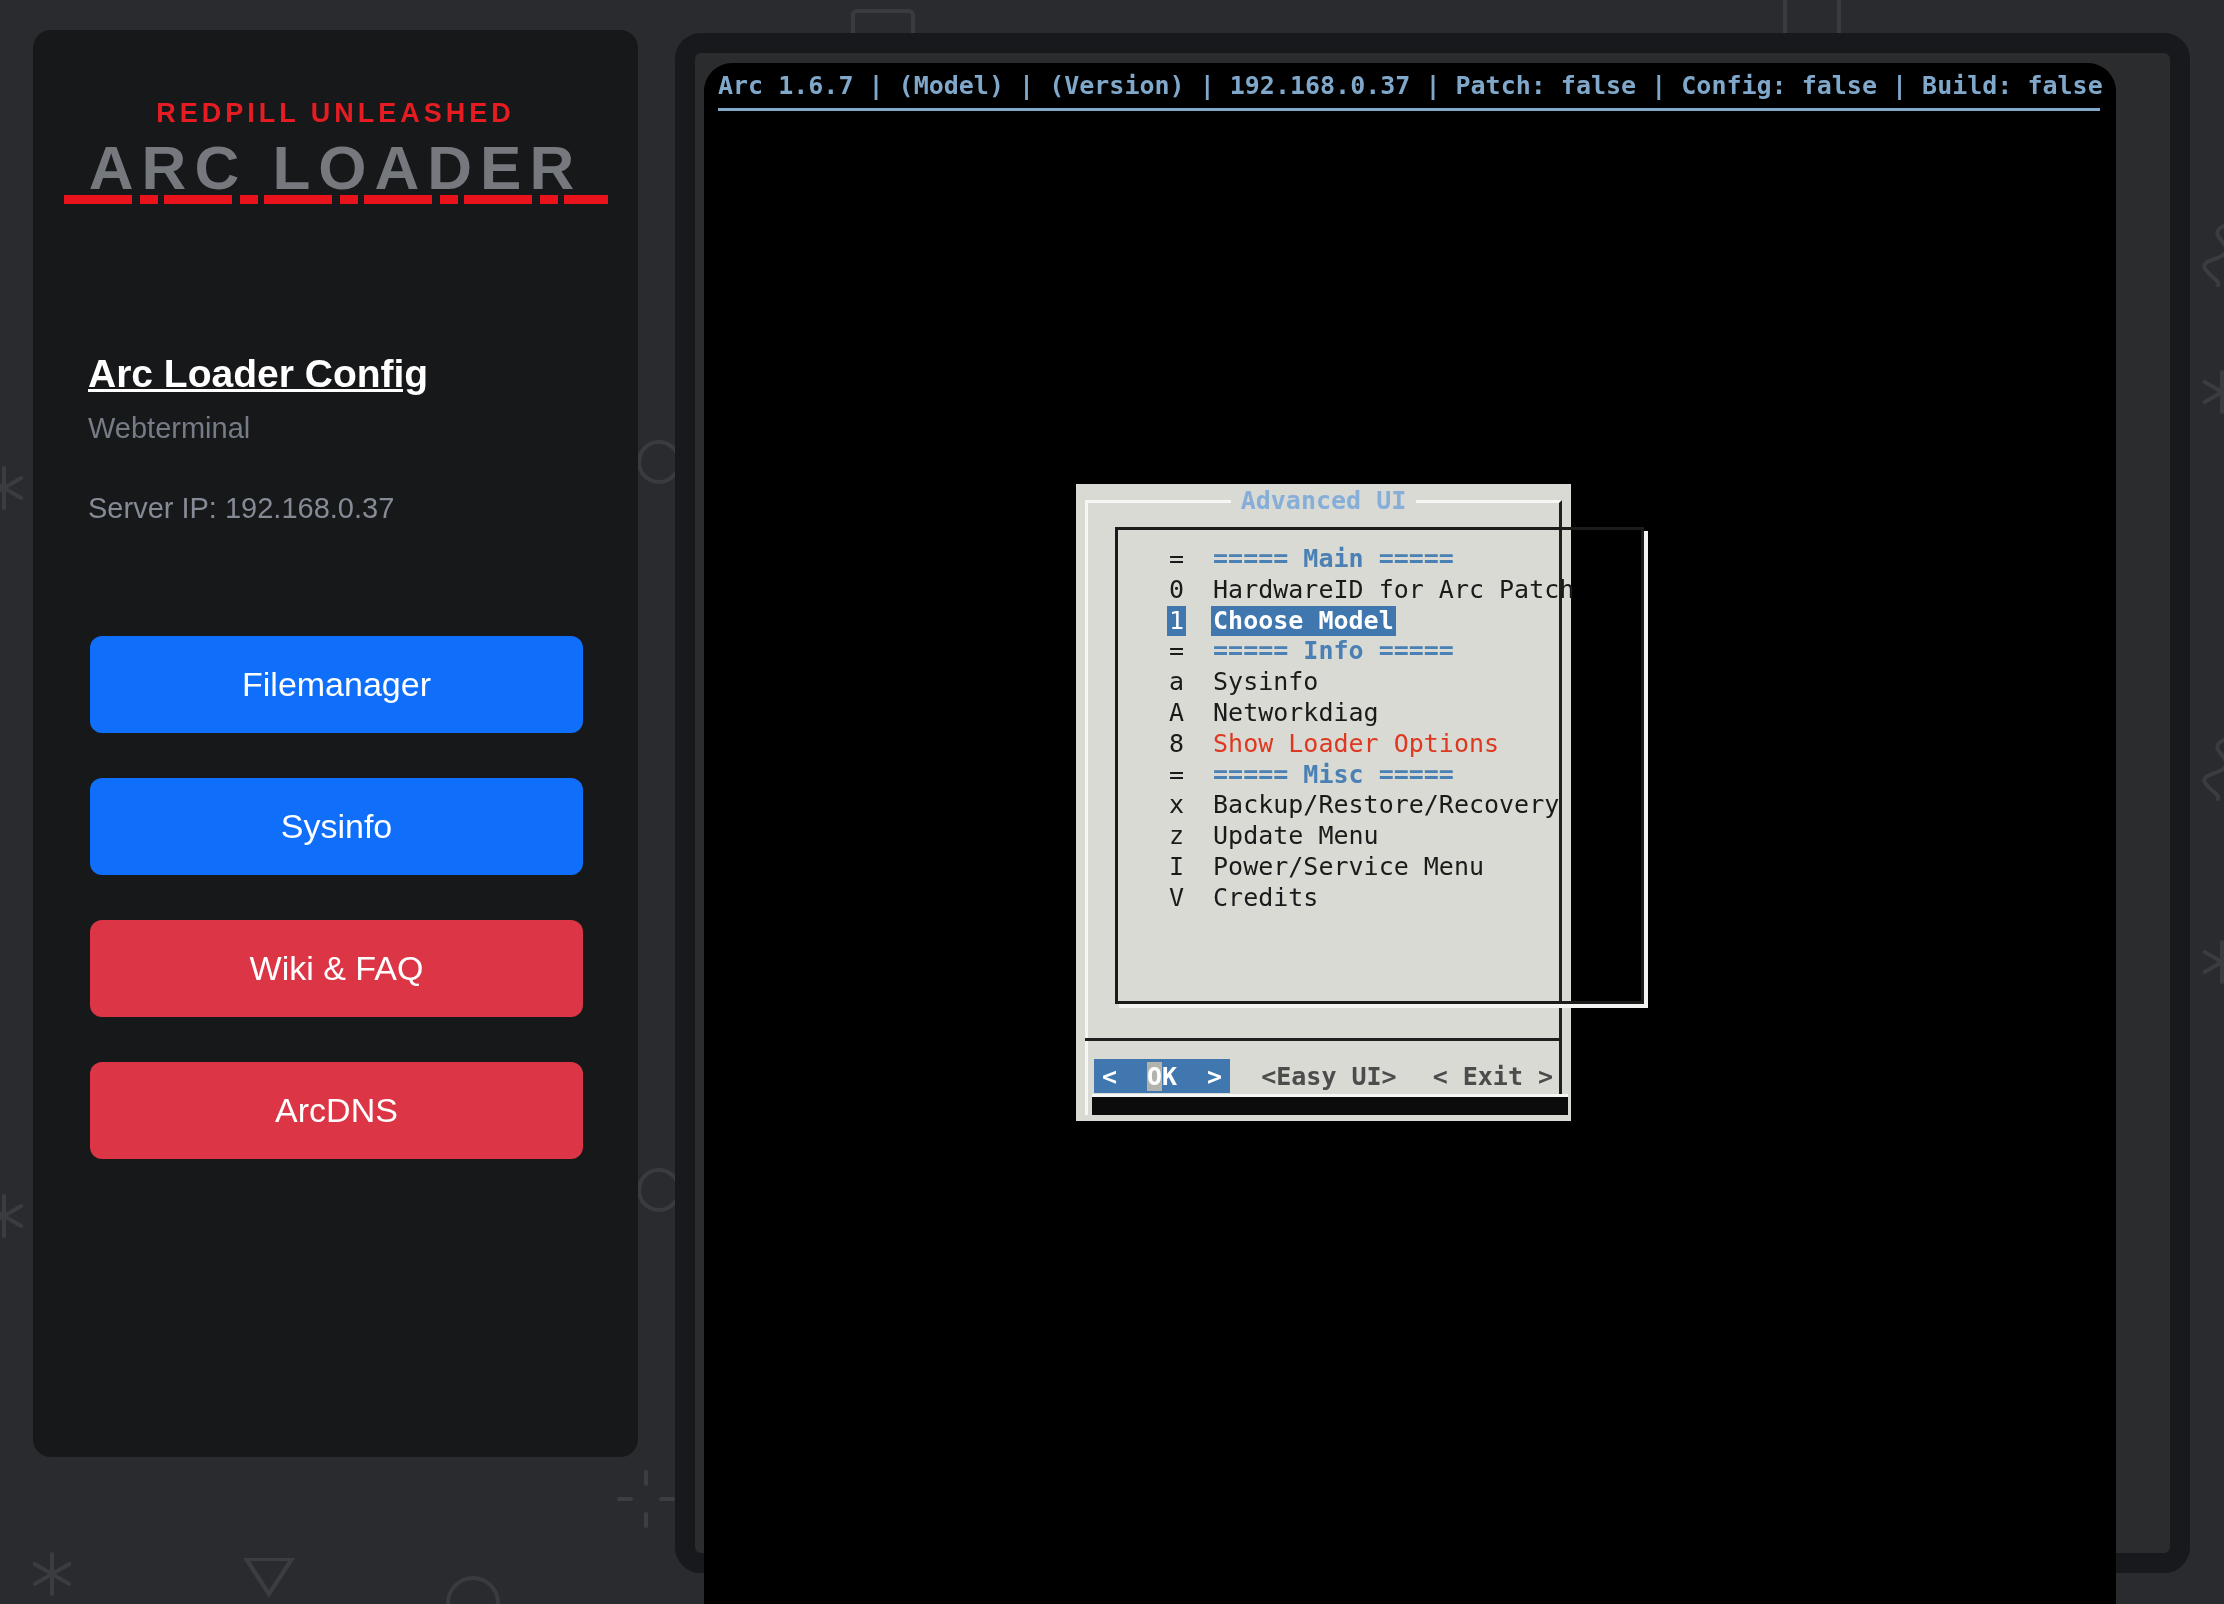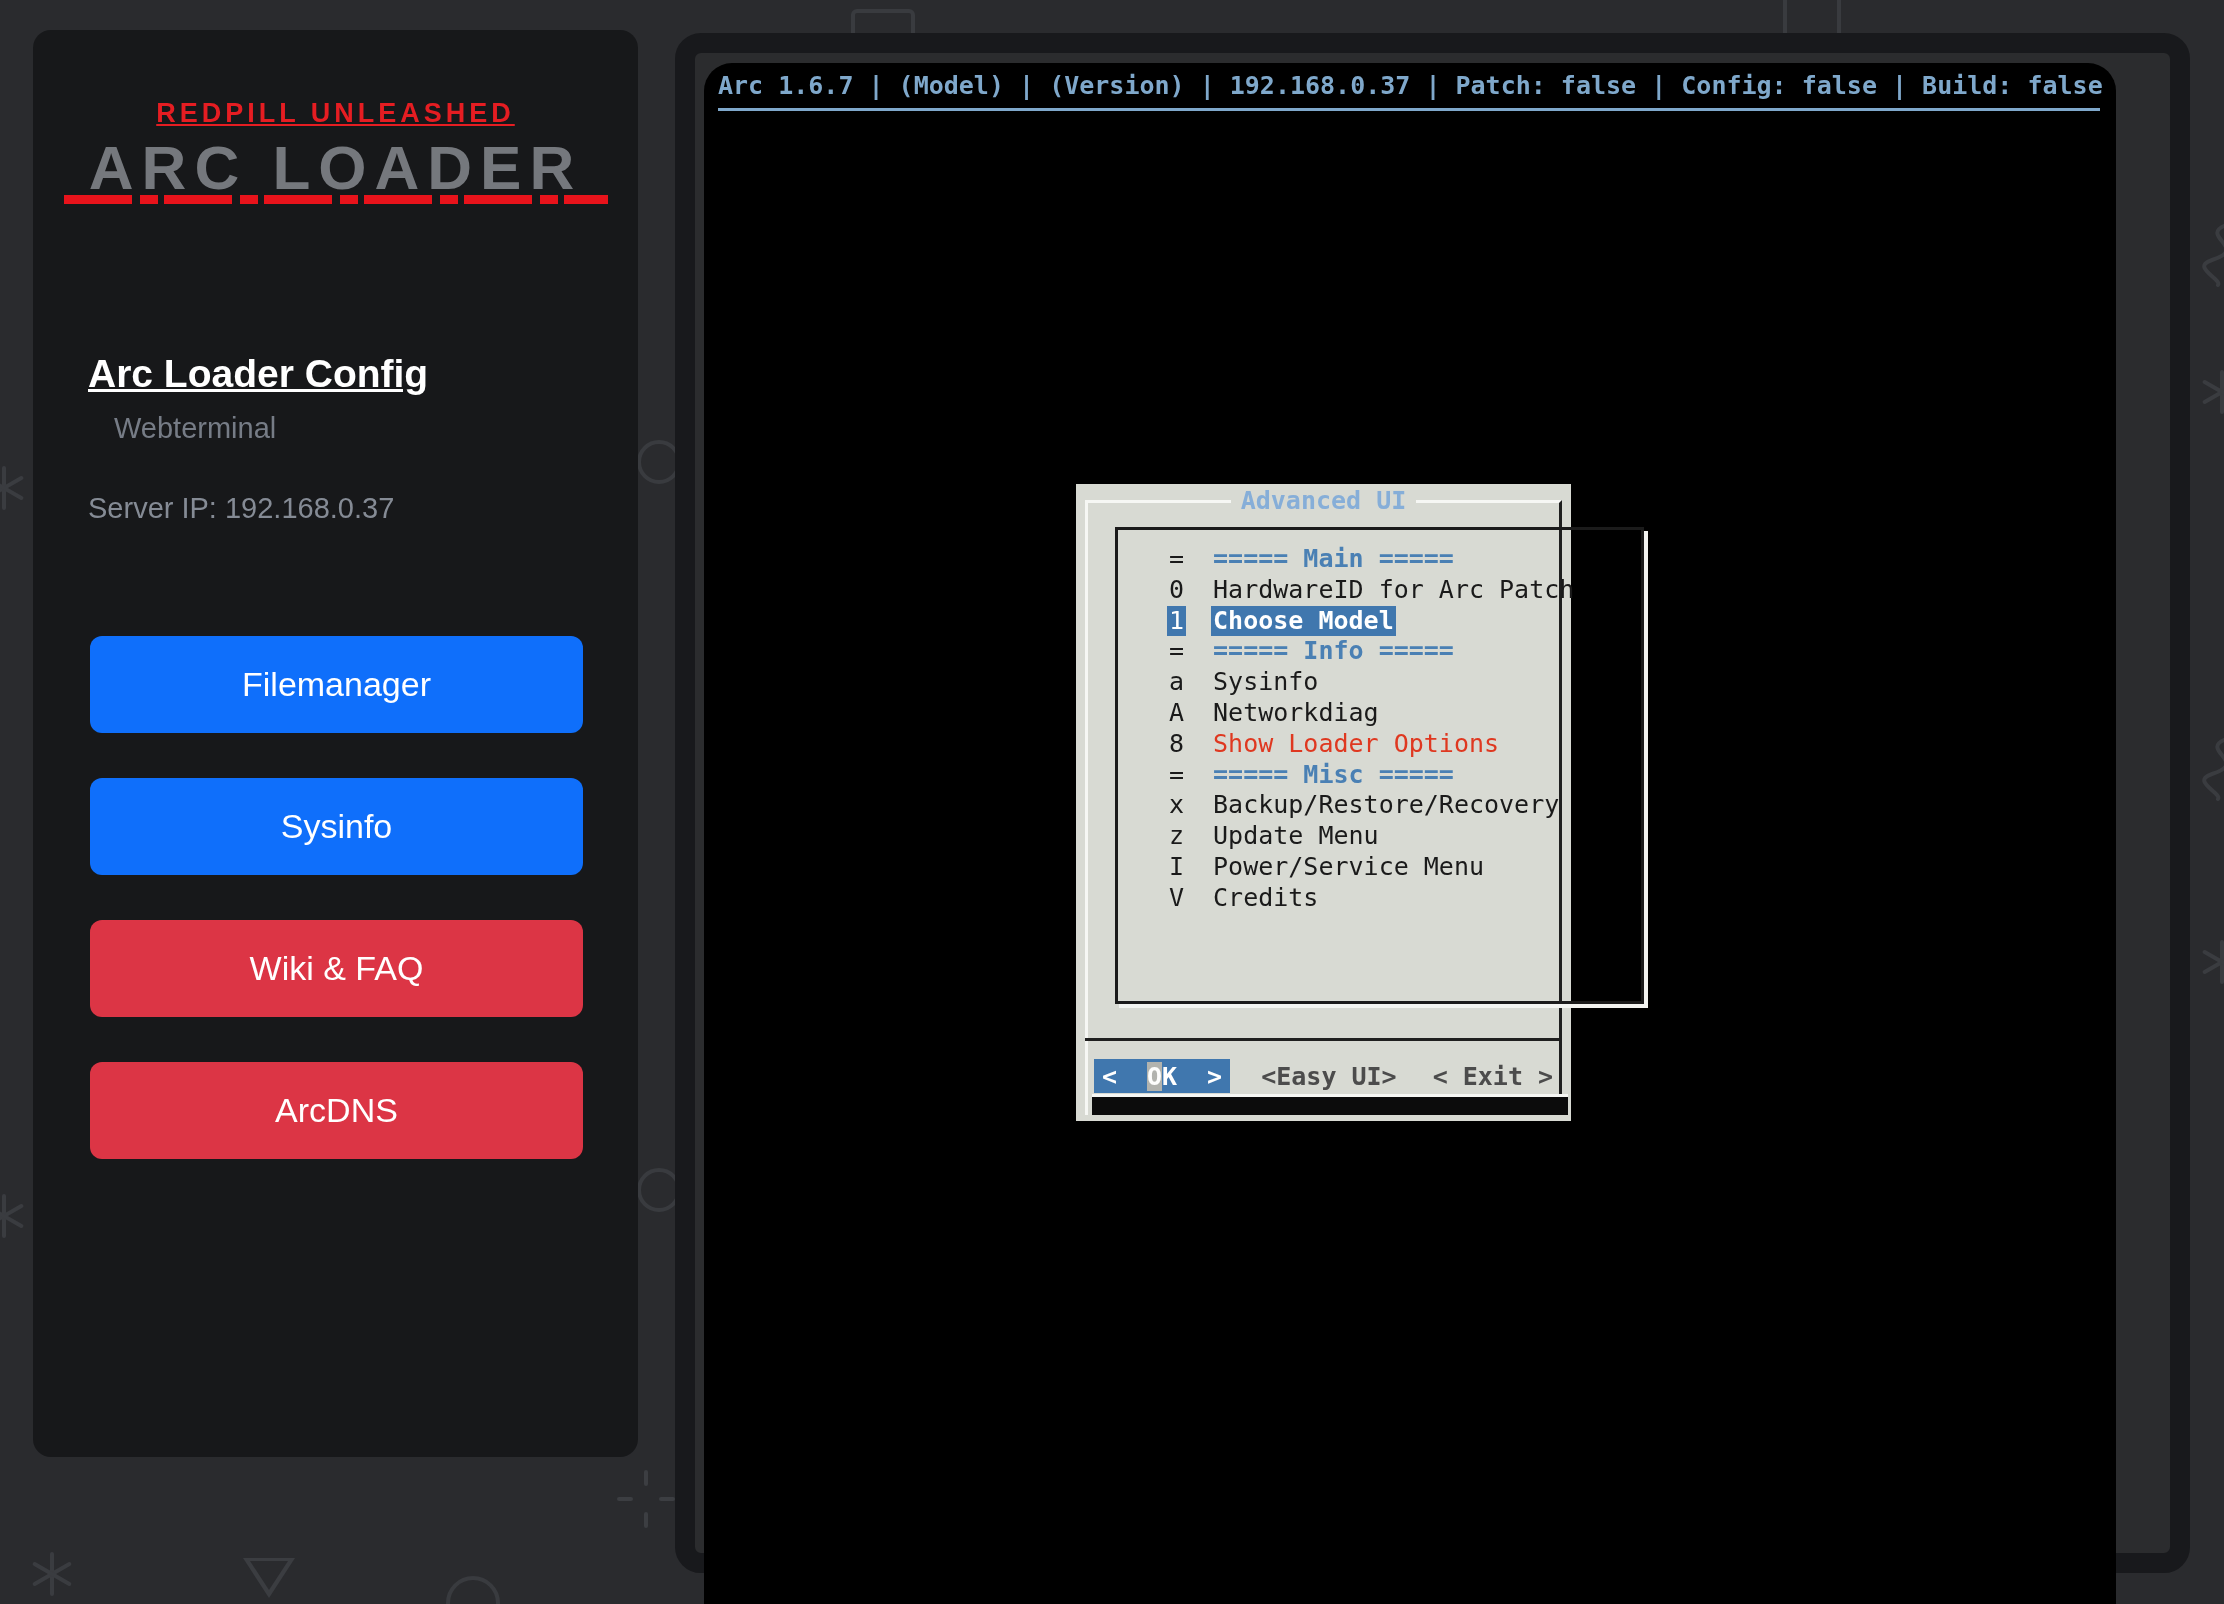--- a/index.html
+++ b/index.html
@@ -23,28 +23,28 @@
   .d-cross .r{right:0;top:27px;width:16px;height:4px;}
   .d-tri{width:0;height:0;border-left:26px solid transparent;border-right:26px solid transparent;
          border-top:40px solid #3b3d41;}
   .d-tri:after{content:"";position:absolute;left:-19px;top:-37px;border-left:19px solid transparent;
          border-right:19px solid transparent;border-top:29px solid #2a2b2e;}
 
   
   .sidebar{position:absolute;z-index:2;left:33px;top:30px;width:605px;height:1427px;
            background:#17181a;border-radius:18px;}
   .logo-tagline{position:absolute;left:0;right:0;top:68px;text-align:center;
-                color:#e51d22;font-size:27px;font-weight:bold;letter-spacing:4px;text-decoration:underline;}
+                color:#e51d22;font-size:27px;font-weight:bold;letter-spacing:4px;}
   .logo-title{position:absolute;left:0;right:0;top:102px;text-align:center;
               color:#75787d;font-size:62px;font-weight:bold;letter-spacing:8px;white-space:nowrap;}
   .logo-underline{position:absolute;left:31px;right:30px;top:165px;height:9px;
       background:repeating-linear-gradient(90deg,#e8131b 0 68px,transparent 68px 76px,
                  #e8131b 76px 94px,transparent 94px 100px);}
   .side-heading{position:absolute;left:55px;top:322px;color:#ffffff;font-size:39px;font-weight:bold;text-decoration:underline;}
-  .side-subtitle{position:absolute;left:55px;top:382px;color:#767c86;font-size:29px;margin-left:26px;}
+  .side-subtitle{position:absolute;left:55px;top:382px;color:#767c86;font-size:29px;}
   .side-ip{position:absolute;left:55px;top:462px;color:#858b95;font-size:29px;}
   .side-buttons{position:absolute;left:57px;top:606px;width:493px;}
   .side-btn{display:block;width:493px;height:97px;margin-bottom:45px;border:none;cursor:pointer;
             border-radius:12px;color:#ffffff;font-size:34px;font-family:"Liberation Sans",sans-serif;}
   .side-btn.blue{background:#0f6ffb;}
   .side-btn.red{background:#dc3545;}
 
   
   .term-frame{position:absolute;z-index:1;left:675px;top:33px;width:1515px;height:1540px;
               box-sizing:border-box;border:20px solid #18191c;border-radius:26px;background:#2b2c2e;}

